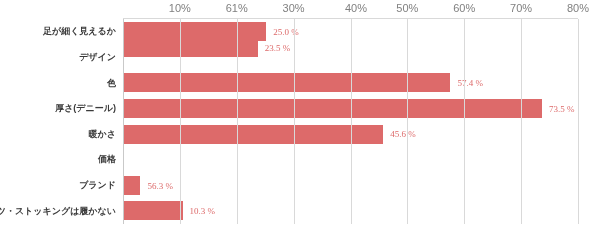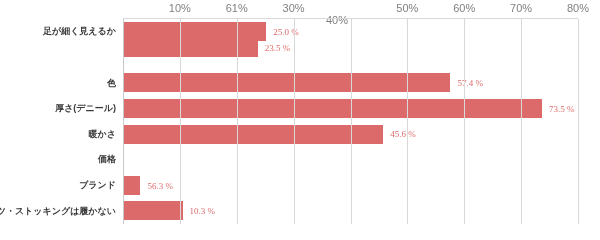--- a/index.html
+++ b/index.html
@@ -124,21 +124,21 @@
 </style>
 </head>
 <body>
 
 <div id="chart-root">
 
   <div class="x-axis">
       <div class="x-tick" style="left: 56.875px;">10%</div>
       <div class="x-tick" style="left: 113.75px;">61%</div>
       <div class="x-tick" style="left: 170.625px;">30%</div>
-      <div class="x-tick" style="left: 214px; margin-top: 12px;">40%</div>
+      <div class="x-tick" style="left: 233px;">40%</div>
       <div class="x-tick" style="left: 284.375px;">50%</div>
       <div class="x-tick" style="left: 341.25px;">60%</div>
       <div class="x-tick" style="left: 398.125px;">70%</div>
       <div class="x-tick" style="left: 455px;">80%</div>
     </div>
   <div class="axis-top-line"></div>
 
   <div class="plot">
     <div class="axis-line"></div>
     <div class="rows">
@@ -176,20 +176,21 @@
       <div class="gridline" style="left: 170.625px; background: rgb(217, 217, 217);"></div>
       <div class="gridline" style="left: 227.5px; background: rgb(217, 217, 217);"></div>
       <div class="gridline" style="left: 284.375px; background: rgb(217, 217, 217);"></div>
       <div class="gridline" style="left: 341.25px; background: rgb(217, 217, 217);"></div>
       <div class="gridline" style="left: 398.125px; background: rgb(217, 217, 217);"></div>
       <div class="gridline" style="left: 455px; background: rgb(217, 217, 217);"></div>
     </div>
 
   <div class="cat-labels">
       <div class="cat-label" style="top: 0px; height: 25.625px;">足が細く見えるか</div>
+      <div class="cat-label" style="top: 25.625px; height: 25.625px;">デザイン</div>
       <div class="cat-label" style="top: 51.25px; height: 25.625px;">色</div>
       <div class="cat-label" style="top: 76.875px; height: 25.625px;">厚さ(デニール)</div>
       <div class="cat-label" style="top: 102.5px; height: 25.625px;">暖かさ</div>
       <div class="cat-label" style="top: 128.125px; height: 25.625px;">価格</div>
       <div class="cat-label" style="top: 153.75px; height: 25.625px;">ブランド</div>
       <div class="cat-label" style="top: 179.375px; height: 25.625px;">タイツ・ストッキングは履かない</div>
     </div>
 
 </div>
 

